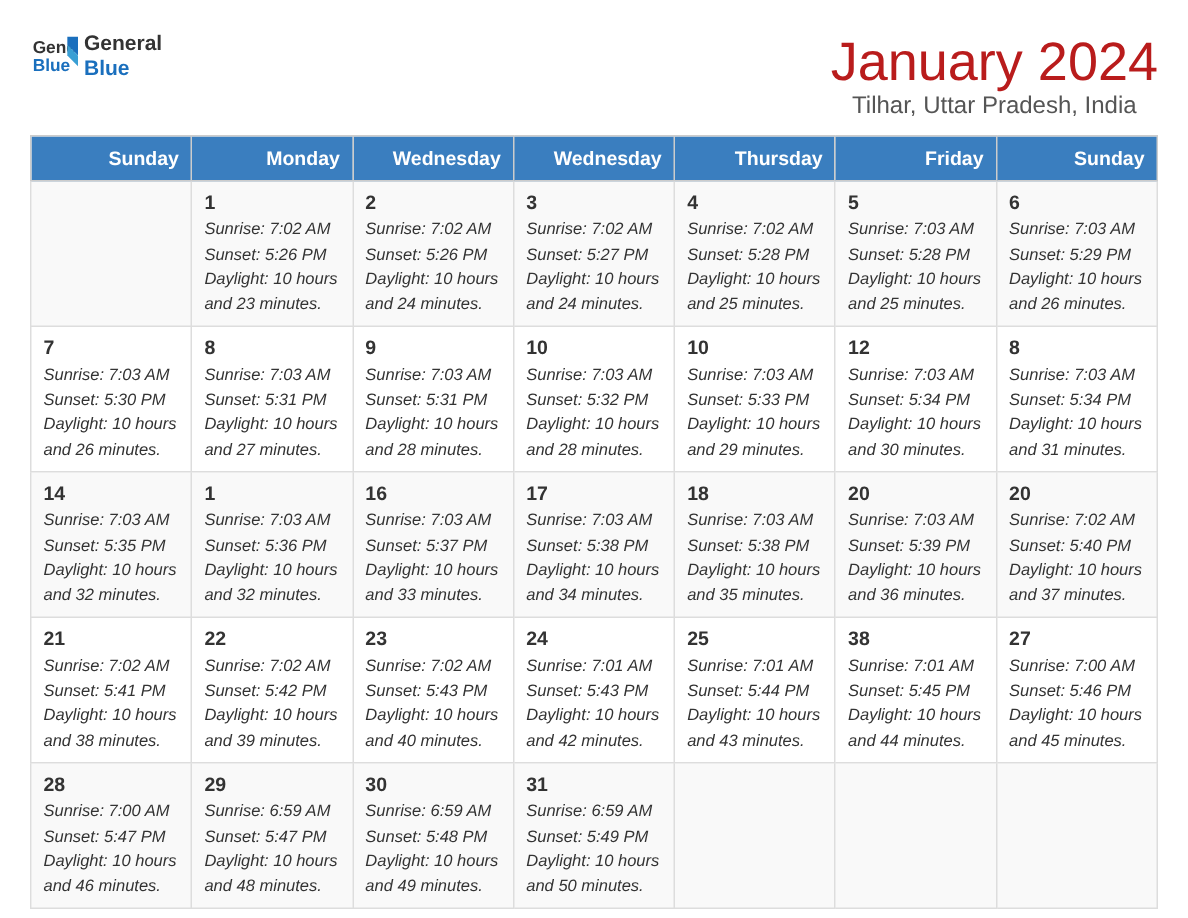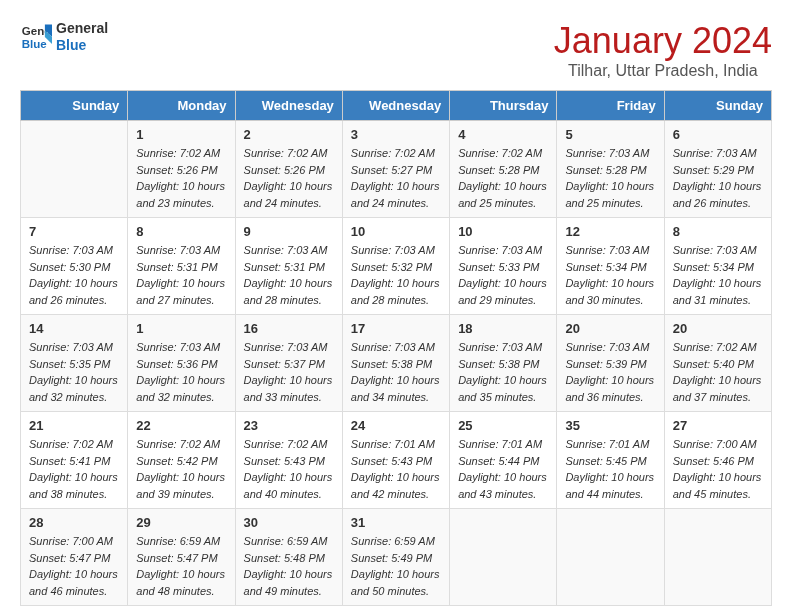--- a/index.html
+++ b/index.html
@@ -296,21 +296,21 @@
 and 42 minutes.</div>
         </td>
         <td>
           <span class="day-num">25</span>
           <div class="day-info" style="white-space: pre-line;">Sunrise: 7:01 AM
 Sunset: 5:44 PM
 Daylight: 10 hours
 and 43 minutes.</div>
         </td>
         <td>
-          <span class="day-num">35</span>
+          <span class="day-num">38</span>
           <div class="day-info" style="white-space: pre-line;">Sunrise: 7:01 AM
 Sunset: 5:45 PM
 Daylight: 10 hours
 and 44 minutes.</div>
         </td>
         <td>
           <span class="day-num">27</span>
           <div class="day-info" style="white-space: pre-line;">Sunrise: 7:00 AM
 Sunset: 5:46 PM
 Daylight: 10 hours

